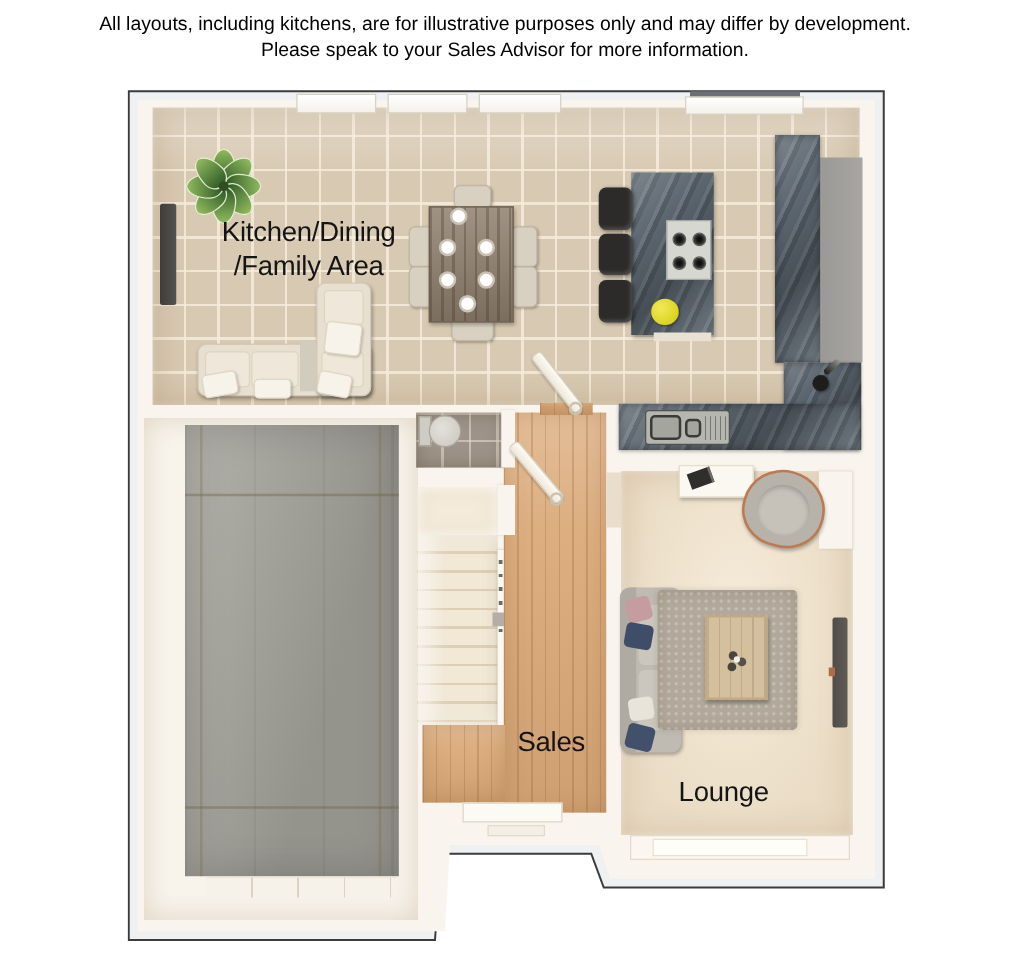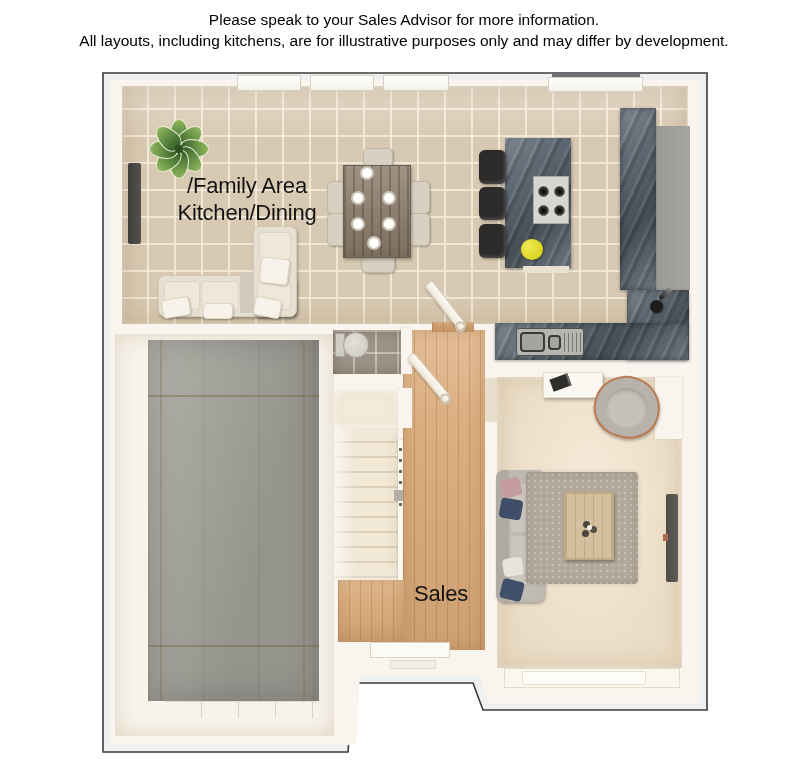--- a/index.html
+++ b/index.html
@@ -86,22 +86,22 @@
   
   .room-label{position:absolute;color:#141414;font-size:22px;letter-spacing:-0.2px;
     text-align:center;line-height:27px;white-space:nowrap;}
 </style>
 </head>
 <body>
 
 <div class="page">
 
   <div class="disclaimer">
+    <div>All layouts, including kitchens, are for illustrative purposes only and may differ by development.</div>
     <div>Please speak to your Sales Advisor for more information.</div>
-    <div>All layouts, including kitchens, are for illustrative purposes only and may differ by development.</div>
   </div>
 
   <div class="plan">
 
     <svg width="606" height="681" viewBox="0 0 606 681">
       <path d="M1 1 H605 V638 H381 L371 611 H251 L246 680 H1 Z" fill="#eef0f2" stroke="#3b3b3b" stroke-width="1.6"></path>
       <path d="M8 8 H598 V631 H386 L377 604 H258 L254 673 H8 Z" fill="#f9f5ee"></path>
     </svg>
 
     <div class="abs tile" style="left:20px;top:14px;width:566px;height:238px;"></div>
@@ -175,22 +175,22 @@
     <div class="abs" style="left:414px;top:256px;width:68px;height:28px;background:#b6b6b0;border:1px solid #51514d;border-radius:3px;box-sizing:border-box;">
       <span class="abs" style="left:3px;top:3px;width:25px;height:20px;background:#a5a59f;border:2px solid #3a3a38;border-radius:4px;box-sizing:border-box;"></span>
       <span class="abs" style="left:31px;top:6px;width:13px;height:15px;background:#a5a59f;border:2px solid #3a3a38;border-radius:4px;box-sizing:border-box;"></span>
       <span class="abs" style="left:47px;top:4px;width:17px;height:19px;background-image:repeating-linear-gradient(90deg,rgba(85,85,80,.65) 0 1px,transparent 1px 4px);"></span>
     </div>
 
     <div class="abs" style="left:548px;top:228px;width:13px;height:13px;border-radius:50%;background:#1e1d1c;box-shadow:1px 1px 2px rgba(0,0,0,.4);"></div>
     <div class="abs" style="left:556px;top:219px;width:15px;height:5px;background:linear-gradient(90deg,#1e1d1c,#8f8f8b);border-radius:3px;transform:rotate(-42deg);"></div>
 
     <div class="room-label" style="left:30px;top:100px;width:230px;">
+      <div>Kitchen/Dining</div>
       <div>/Family Area</div>
-      <div>Kitchen/Dining</div>
     </div>
 
     <div class="abs" style="left:13px;top:262px;width:219px;height:402px;background:#f8f4ec;box-shadow:inset 0 0 22px rgba(160,130,85,.28);"></div>
     <div class="abs concrete" style="left:46px;top:268px;width:171px;height:361px;"></div>
     <div class="abs" style="left:46px;top:323px;width:171px;height:2px;background:rgba(115,95,58,.4);"></div>
     <div class="abs" style="left:46px;top:573px;width:171px;height:2px;background:rgba(115,95,58,.4);"></div>
     <div class="abs" style="left:58px;top:268px;width:2px;height:361px;background:rgba(115,95,58,.25);"></div>
     <div class="abs" style="left:201px;top:268px;width:2px;height:361px;background:rgba(115,95,58,.25);"></div>
     <div class="abs" style="left:63px;top:629px;width:152px;height:16px;background:#f6f2ea;border-top:1px solid #e2dac9;
                 background-image:repeating-linear-gradient(90deg,transparent 0 36px,rgba(200,188,165,.6) 36px 37px);"></div>
@@ -259,15 +259,18 @@
       <span class="abs" style="left:16px;top:36px;width:7px;height:7px;border-radius:50%;background:#4a453c;"></span>
       <span class="abs" style="left:21px;top:31px;width:5px;height:5px;border-radius:50%;background:#f2efe8;"></span>
     </div>
 
     <div class="abs" style="left:564px;top:422px;width:12px;height:88px;background:linear-gradient(90deg,#504d49,#5f5c57);border-radius:2px;"></div>
     <div class="abs" style="left:561px;top:462px;width:5px;height:7px;background:#b06a4a;"></div>
 
     <div class="abs" style="left:402px;top:596px;width:176px;height:20px;background:#fbf7f0;border:1px solid #e3dbc9;box-sizing:border-box;"></div>
     <div class="abs" style="left:420px;top:599px;width:124px;height:14px;background:#fffdf8;border:1px solid #e8e0d0;box-sizing:border-box;"></div>
 
+    <div class="room-label" style="left:427px;top:548px;width:100px;">
+      <div>Lounge</div>
+    </div>
 
   </div>
 </div>
 
 </body></html>

